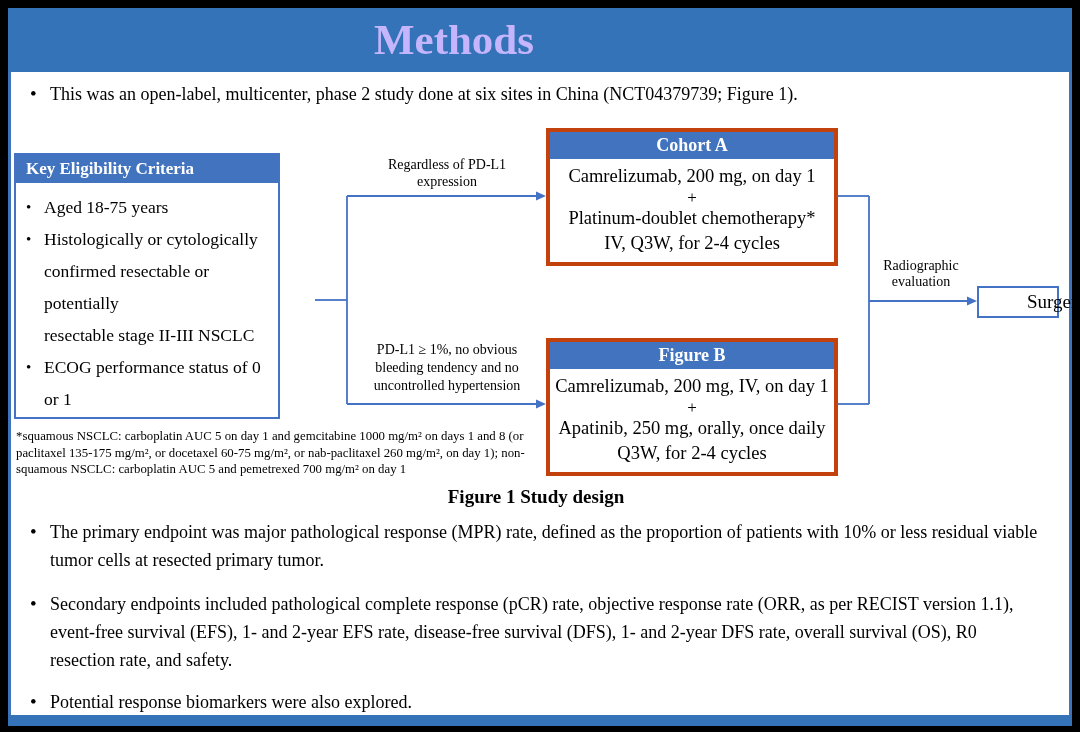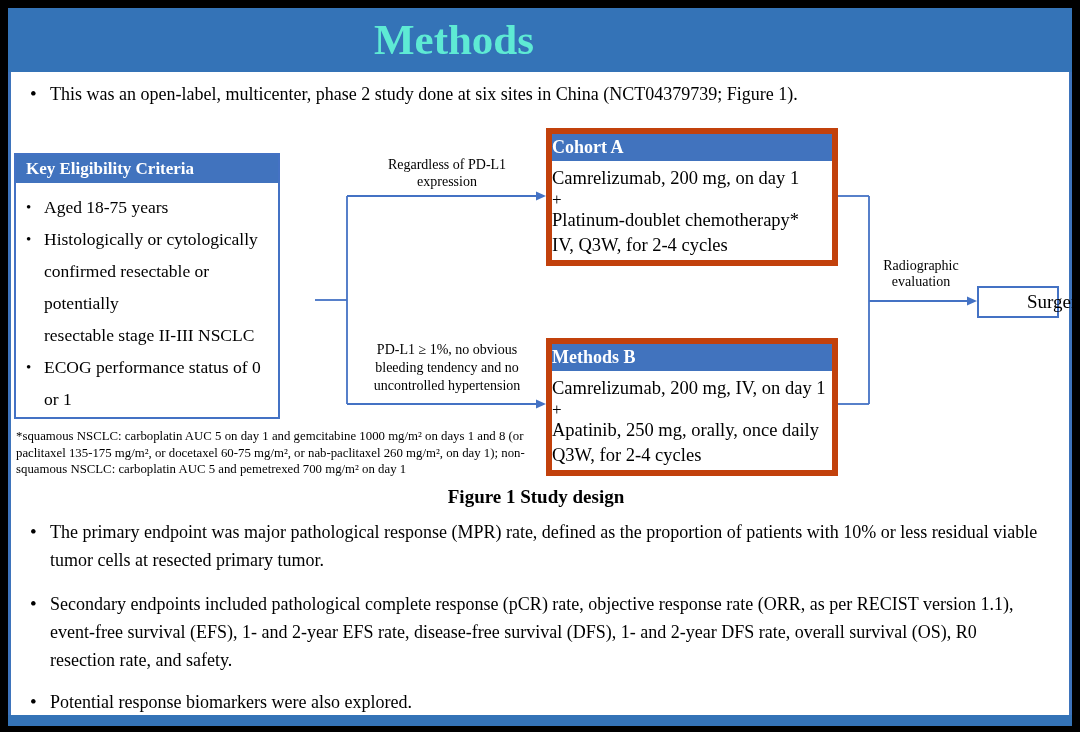--- a/index.html
+++ b/index.html
@@ -6,40 +6,40 @@
   html,body{margin:0;padding:0;background:#000;}
   .slide{
     position:relative;width:1080px;height:732px;background:#000;
     font-family:"Liberation Serif","DejaVu Serif",serif;color:#000;overflow:hidden;
   }
   .frame{position:absolute;left:8px;top:8px;width:1064px;height:718px;background:#fff;
          border:3px solid #3E74BC;box-sizing:border-box;}
   .header-bar{position:absolute;left:8px;top:8px;width:1064px;height:64px;background:#3473B7;}
   .footer-bar{position:absolute;left:8px;top:715px;width:1064px;height:11px;background:#3473B7;}
   .page-title{position:absolute;left:8px;top:10px;width:892px;height:60px;line-height:60px;
-      text-align:center;color:#5eead4;font-size:43px;font-weight:bold;margin:0;}
+      text-align:center;color:#c4b5fd;font-size:43px;font-weight:bold;margin:0;}
   .bullet{position:absolute;left:28px;width:1014px;font-size:18px;line-height:28px;
       padding-left:22px;box-sizing:border-box;}
   .bullet::before{content:"\2022";position:absolute;left:2px;font-size:19px;}
   .intro{top:80px;}
   .b2{top:518px;}
   .b3{top:590px;}
   .b4{top:688px;}
   .preline{white-space:pre-line;}
   
   .elig-box{position:absolute;left:14px;top:153px;width:266px;height:266px;background:#fff;
       border:2px solid #4472C4;box-sizing:border-box;}
   .elig-header{height:28px;line-height:28px;background:#4173BE;color:#fff;font-weight:bold;
       font-size:17px;padding-left:10px;}
   .elig-body{padding:8px 4px 0 6px;}
   .elig-item{position:relative;padding-left:22px;font-size:17.5px;line-height:32px;}
   .elig-item::before{content:"\2022";position:absolute;left:4px;font-size:15px;}
   
   .cohort-box{position:absolute;left:546px;width:292px;height:138px;background:#fff;
-      border:6px solid #c2410c;box-sizing:border-box;text-align:left;}
+      border:4px solid #c2410c;box-sizing:border-box;text-align:center;}
   .cohort-a{top:128px;}
   .cohort-b{top:338px;}
   .cohort-header{height:27px;line-height:27px;background:#4173BE;color:#fff;
       font-weight:bold;font-size:18px;}
   .cohort-body{padding-top:5px;font-size:18.5px;}
   .cline{line-height:25px;}
   .plus{line-height:17px;font-size:17px;}
   
   .flow-label{position:absolute;text-align:center;font-size:14px;}
   .label-a{left:357px;top:156px;width:180px;line-height:17px;}
@@ -104,21 +104,21 @@
     <div class="cohort-header">Cohort A</div>
     <div class="cohort-body">
       <div class="cline">Camrelizumab, 200 mg, on day 1</div>
       <div class="plus">+</div>
       <div class="cline">Platinum-doublet chemotherapy*</div>
       <div class="cline">IV, Q3W, for 2-4 cycles</div>
     </div>
   </div>
 
   <div class="cohort-box cohort-b">
-    <div class="cohort-header">Methods B</div>
+    <div class="cohort-header">Figure B</div>
     <div class="cohort-body">
       <div class="cline">Camrelizumab, 200 mg, IV, on day 1</div>
       <div class="plus">+</div>
       <div class="cline">Apatinib, 250 mg, orally, once daily</div>
       <div class="cline">Q3W, for 2-4 cycles</div>
     </div>
   </div>
 
   <div class="flow-label label-radio preline">Radiographic
 evaluation</div>

